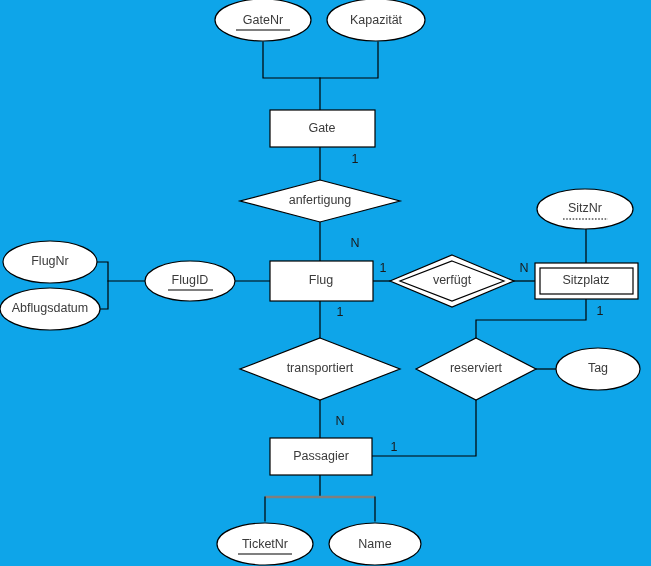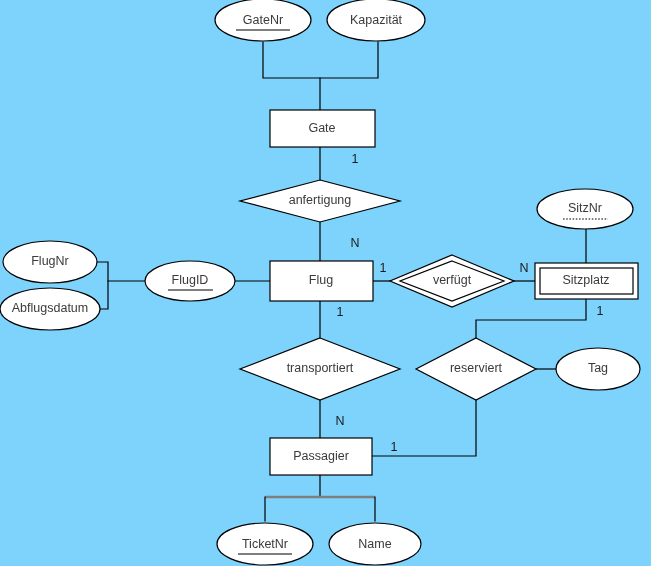--- a/index.html
+++ b/index.html
@@ -4,21 +4,21 @@
 <style>
   html, body {
     margin: 0;
     padding: 0;
     background: #ffffff;
   }
   #canvas {
     position: relative;
     width: 651px;
     height: 566px;
-    background: #7dd3fc;
+    background: #0ea5e9;
     font-family: "Liberation Sans", sans-serif;
     overflow: hidden;
   }
   #diagram-svg {
     position: absolute;
     left: 0;
     top: 0;
     width: 651px;
     height: 566px;
   }

